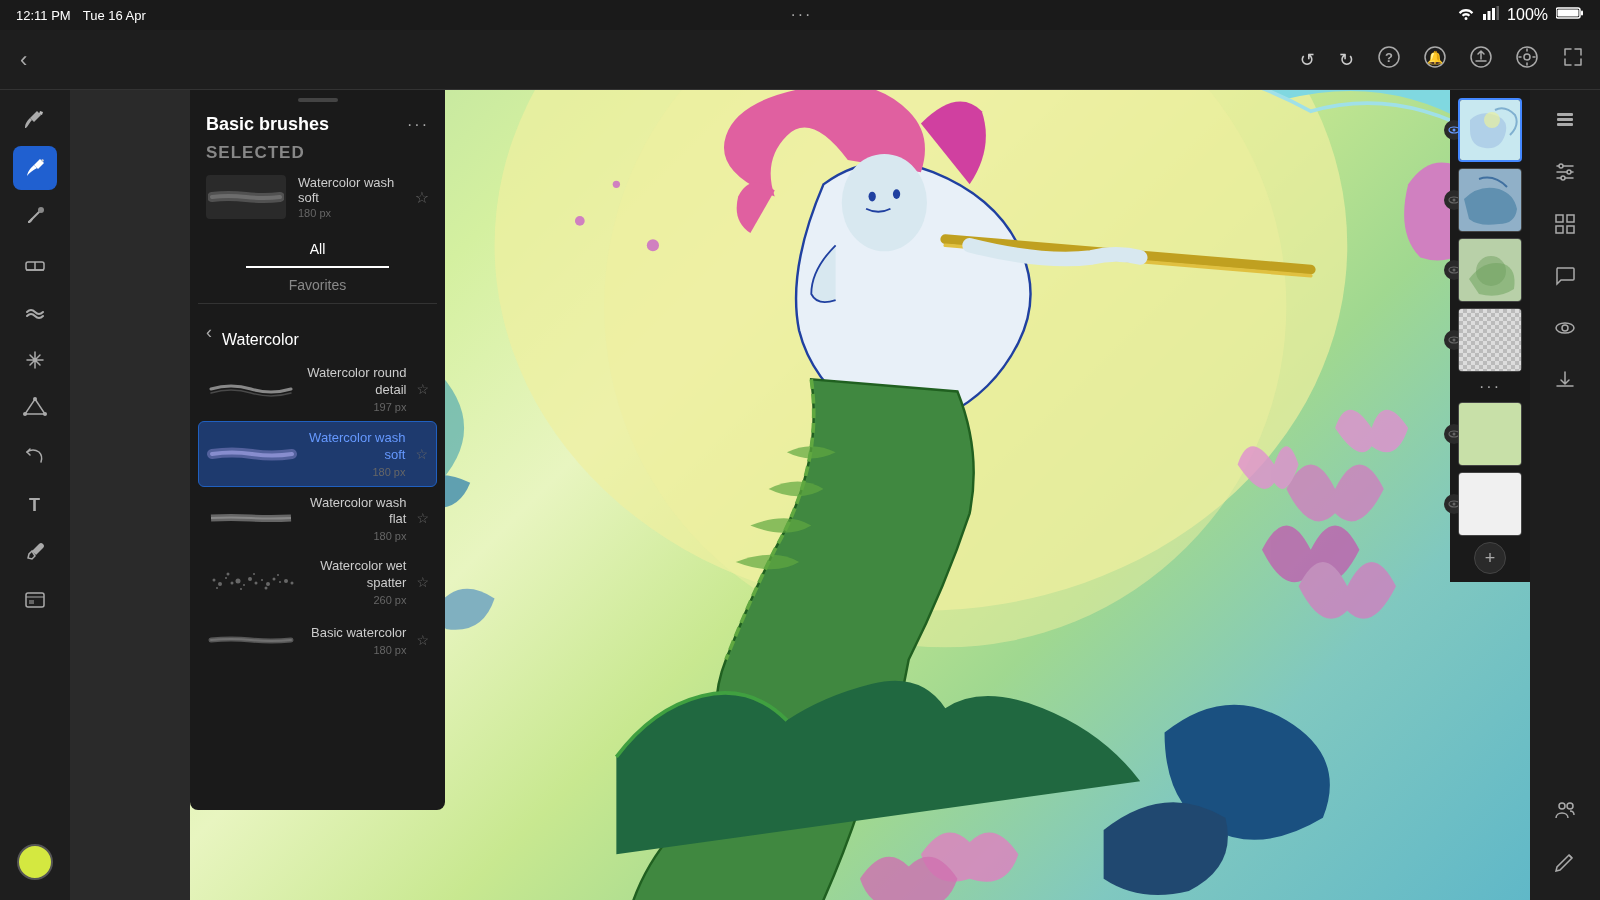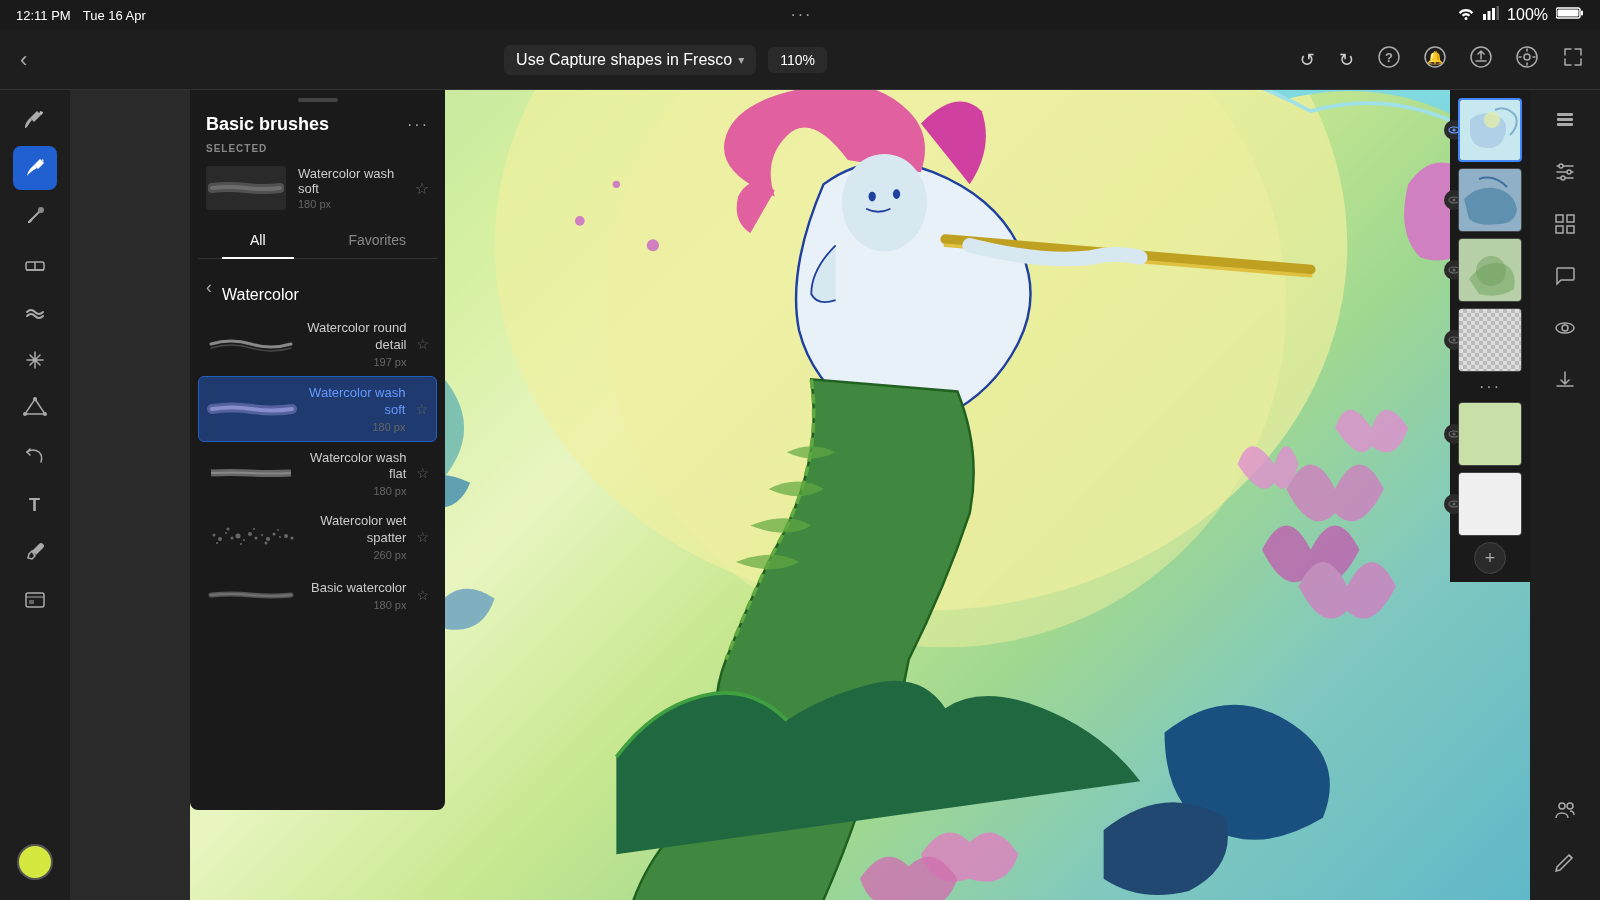--- a/index.html
+++ b/index.html
@@ -277,21 +277,21 @@
     }
     .panel-menu-btn {
       color: #aaa;
       font-size: 16px;
       cursor: pointer;
       letter-spacing: 2px;
     }
 
     .selected-label {
       color: #888;
-      font-size: 10px;
+      font-size: 17px;
       font-weight: 600;
       letter-spacing: 1px;
       padding: 0 16px 8px;
       text-transform: uppercase;
     }
 
     .selected-brush-row {
       display: flex;
       align-items: center;
       padding: 4px 16px 12px;
@@ -321,20 +321,21 @@
       color: #666;
       font-size: 16px;
       cursor: pointer;
     }
 
     
     .panel-tabs {
       display: flex;
       border-bottom: 1px solid #333;
       margin: 0 8px;
+      flex-direction: column;
     }
     .panel-tab {
       flex: 1;
       text-align: center;
       padding: 10px 0;
       color: #888;
       font-size: 14px;
       cursor: pointer;
       position: relative;
     }
@@ -450,27 +451,20 @@
         <rect x="25" y="4.5" width="2" height="5" rx="1" fill="white"></rect>
         <rect x="1.5" y="3.5" width="21" height="7" rx="1" fill="white"></rect>
       </svg>
     </span>
   </div>
 </div>
 
 <div id="top-toolbar">
   <div class="toolbar-left">
     <div class="back-btn">‹</div>
-  </div>
-  <div class="toolbar-center">
-    <div class="doc-title-area">
-      <span class="doc-title">Use Capture shapes in Fresco</span>
-      <span class="doc-title-chevron">▾</span>
-    </div>
-    <div class="zoom-badge">110%</div>
   </div>
   <div class="toolbar-right">
     <div class="toolbar-icon-btn">↺</div>
     <div class="toolbar-icon-btn">↻</div>
     <div class="toolbar-icon-btn">
       <svg width="22" height="22" viewBox="0 0 22 22" fill="none">
         <circle cx="11" cy="11" r="10" stroke="#aaa" stroke-width="1.5"></circle>
         <text x="11" y="16" text-anchor="middle" fill="#aaa" font-size="13" font-weight="bold">?</text>
       </svg>
     </div>

